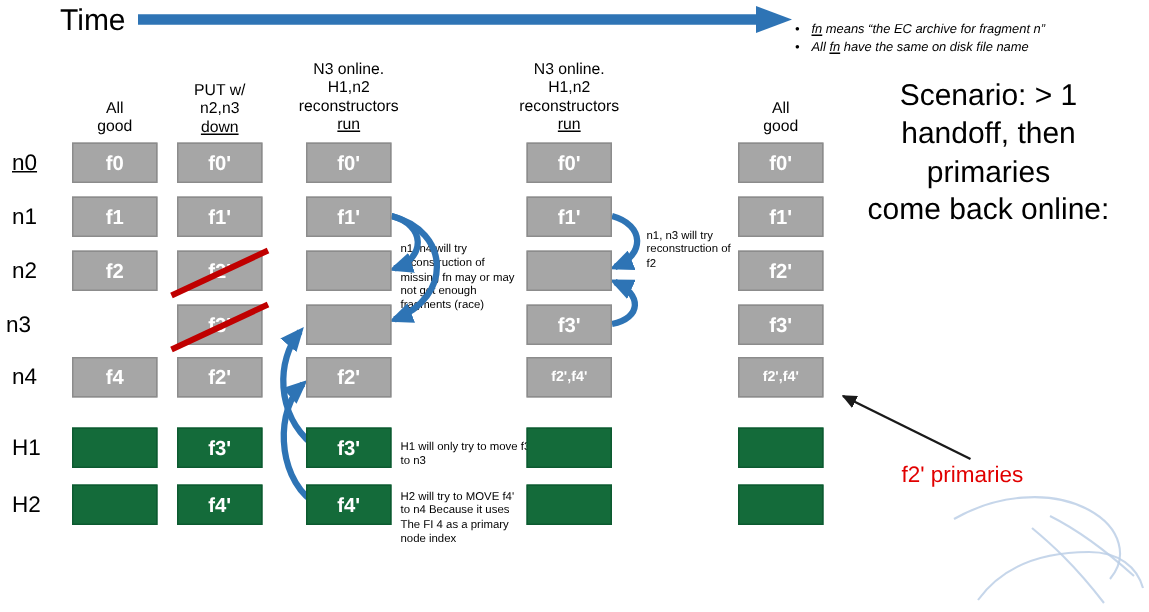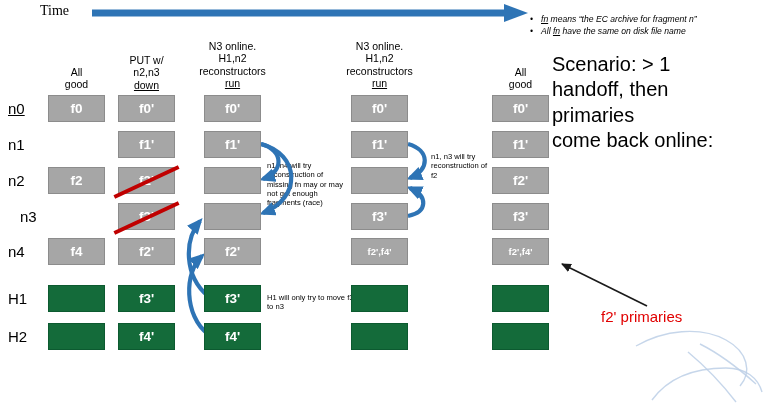--- a/index.html
+++ b/index.html
@@ -1,18 +1,18 @@
 <!DOCTYPE html>
 <html style="--gray: #a6a6a6; --grayb: #8c8c8c; --green: #146b3a; --blue: #2e74b5; --red: #c00000; --alert: #e10000;"><head>
 <meta charset="utf-8">
 <style>
   html,body{margin:0;padding:0;background:#fff;}
   #stage{position:relative;width:766px;height:408px;background:#fff;overflow:hidden;
          font-family:"Liberation Sans",sans-serif;color:#000;}
-  .time-label{position:absolute;left:40px;top:3px;font-size:14px;font-family:Liberation Serif, serif;}
+  .time-label{position:absolute;left:40px;top:3px;font-size:20px;}
   svg.overlay{position:absolute;left:0;top:0;pointer-events:none;}
   .time-line{stroke:var(--blue,#2e74b5);stroke-width:7;}
   .time-head{fill:var(--blue,#2e74b5);}
   .blue-arrow{fill:none;stroke:var(--blue,#2e74b5);stroke-width:4.2;}
   .mb{fill:var(--blue,#2e74b5);}
   .mk{fill:#1a1a1a;}
   .orphan-arrow{stroke:#1a1a1a;stroke-width:1.6;}
   .sketch{fill:none;stroke:#bccfe6;stroke-width:1.4;opacity:.85;}
   .header{position:absolute;width:90px;text-align:center;font-size:10.5px;line-height:1.18;}
   .header .u{text-decoration:underline;}
@@ -22,21 +22,21 @@
   .cell.gray{background:var(--gray,#a6a6a6);border:1px solid var(--grayb,#8c8c8c);}
   .cell.green{background:var(--green,#146b3a);border:1px solid #0c5a30;}
   .cell .txt.small{font-size:9.5px;}
   .slash{position:absolute;left:-8px;right:-8px;top:12px;height:4px;background:var(--red,#c00000);
          transform:rotate(-25deg);}
   .note{position:absolute;font-size:7.6px;line-height:1.22;}
   .bullets{position:absolute;left:530px;top:13px;width:234px;font-size:8.6px;line-height:1.4;font-style:italic;}
   .bullet{display:flex;}
   .bullet .dot{width:11px;flex:none;}
   .useg{text-decoration:underline;}
-  .scenario{position:absolute;left:552px;top:52px;width:214px;text-align:left;
+  .scenario{position:absolute;left:552px;top:52px;width:214px;text-align:center;
             font-size:20px;line-height:1.27;}
   .scen-black{white-space:pre-line;color:#000;}
   .scen-red{white-space:pre-line;color:var(--alert,#e10000);}
   .orphan{position:absolute;left:601px;top:308px;font-size:15px;color:var(--alert,#e10000);}
 </style>
 </head>
 <body>
 
 <div id="stage">
 
@@ -56,20 +56,21 @@
   <div class="scenario">
     <div class="scen-black">Scenario:  &gt; 1
 handoff, then
 primaries
 come back online:</div>
   </div>
 
   <div class="note" style="left:267px;top:161px;width:80px;">n1, n4 will try reconstruction of missing fn may or may not get enough fragments (race)</div>
   <div class="note" style="left:431px;top:152px;width:62px;">n1, n3 will try reconstruction of f2</div>
   <div class="note" style="left:267px;top:293px;width:90px;">H1 will only try to move f3 to n3</div>
+  <div class="note" style="left:267px;top:326px;width:82px;">H2 will try to MOVE f4' to n4 Because it uses The FI 4 as a primary node index</div>
 
   <div class="orphan">f2' primaries</div>
 
   <svg class="overlay" width="766" height="408" viewBox="0 0 766 408">
     <defs>
       <marker id="mblue" markerUnits="userSpaceOnUse" markerWidth="16" markerHeight="14" refX="12" refY="7" orient="auto">
         <path class="mb" d="M0,0 L16,7 L0,14 z"></path>
       </marker>
       <marker id="mblack" markerUnits="userSpaceOnUse" markerWidth="10" markerHeight="9" refX="9" refY="4.5" orient="auto">
         <path class="mk" d="M0,0 L10,4.5 L0,9 z"></path>
@@ -129,20 +130,23 @@
     <div class="cell gray" style="left: 204px; top: 95px;">
       <span class="txt">f0'</span>
     </div>
     <div class="cell gray" style="left: 351px; top: 95px;">
       <span class="txt">f0'</span>
     </div>
     <div class="cell gray" style="left: 492px; top: 95px;">
       <span class="txt">f0'</span>
     </div>
     <div class="rowlabel" style="left: 8px; top: 136px;">n1</div>
+    <div class="cell gray" style="left: 48px; top: 131px;">
+      <span class="txt">f1</span>
+    </div>
     <div class="cell gray" style="left: 118px; top: 131px;">
       <span class="txt">f1'</span>
     </div>
     <div class="cell gray" style="left: 204px; top: 131px;">
       <span class="txt">f1'</span>
     </div>
     <div class="cell gray" style="left: 351px; top: 131px;">
       <span class="txt">f1'</span>
     </div>
     <div class="cell gray" style="left: 492px; top: 131px;">
@@ -158,21 +162,21 @@
     </div>
     <div class="cell gray" style="left: 204px; top: 167px;">
       <span class="txt"></span>
     </div>
     <div class="cell gray" style="left: 351px; top: 167px;">
       <span class="txt"></span>
     </div>
     <div class="cell gray" style="left: 492px; top: 167px;">
       <span class="txt">f2'</span>
     </div>
-    <div class="rowlabel" style="left: 20px; top: 208px; text-align: right;">n3</div>
+    <div class="rowlabel" style="left: 4px; top: 208px; text-align: right;">n3</div>
     <div class="cell gray" style="left: 118px; top: 203px;">
       <span class="txt">f3'</span>
       <div class="slash"></div>
     </div>
     <div class="cell gray" style="left: 204px; top: 203px;">
       <span class="txt"></span>
     </div>
     <div class="cell gray" style="left: 351px; top: 203px;">
       <span class="txt">f3'</span>
     </div>

